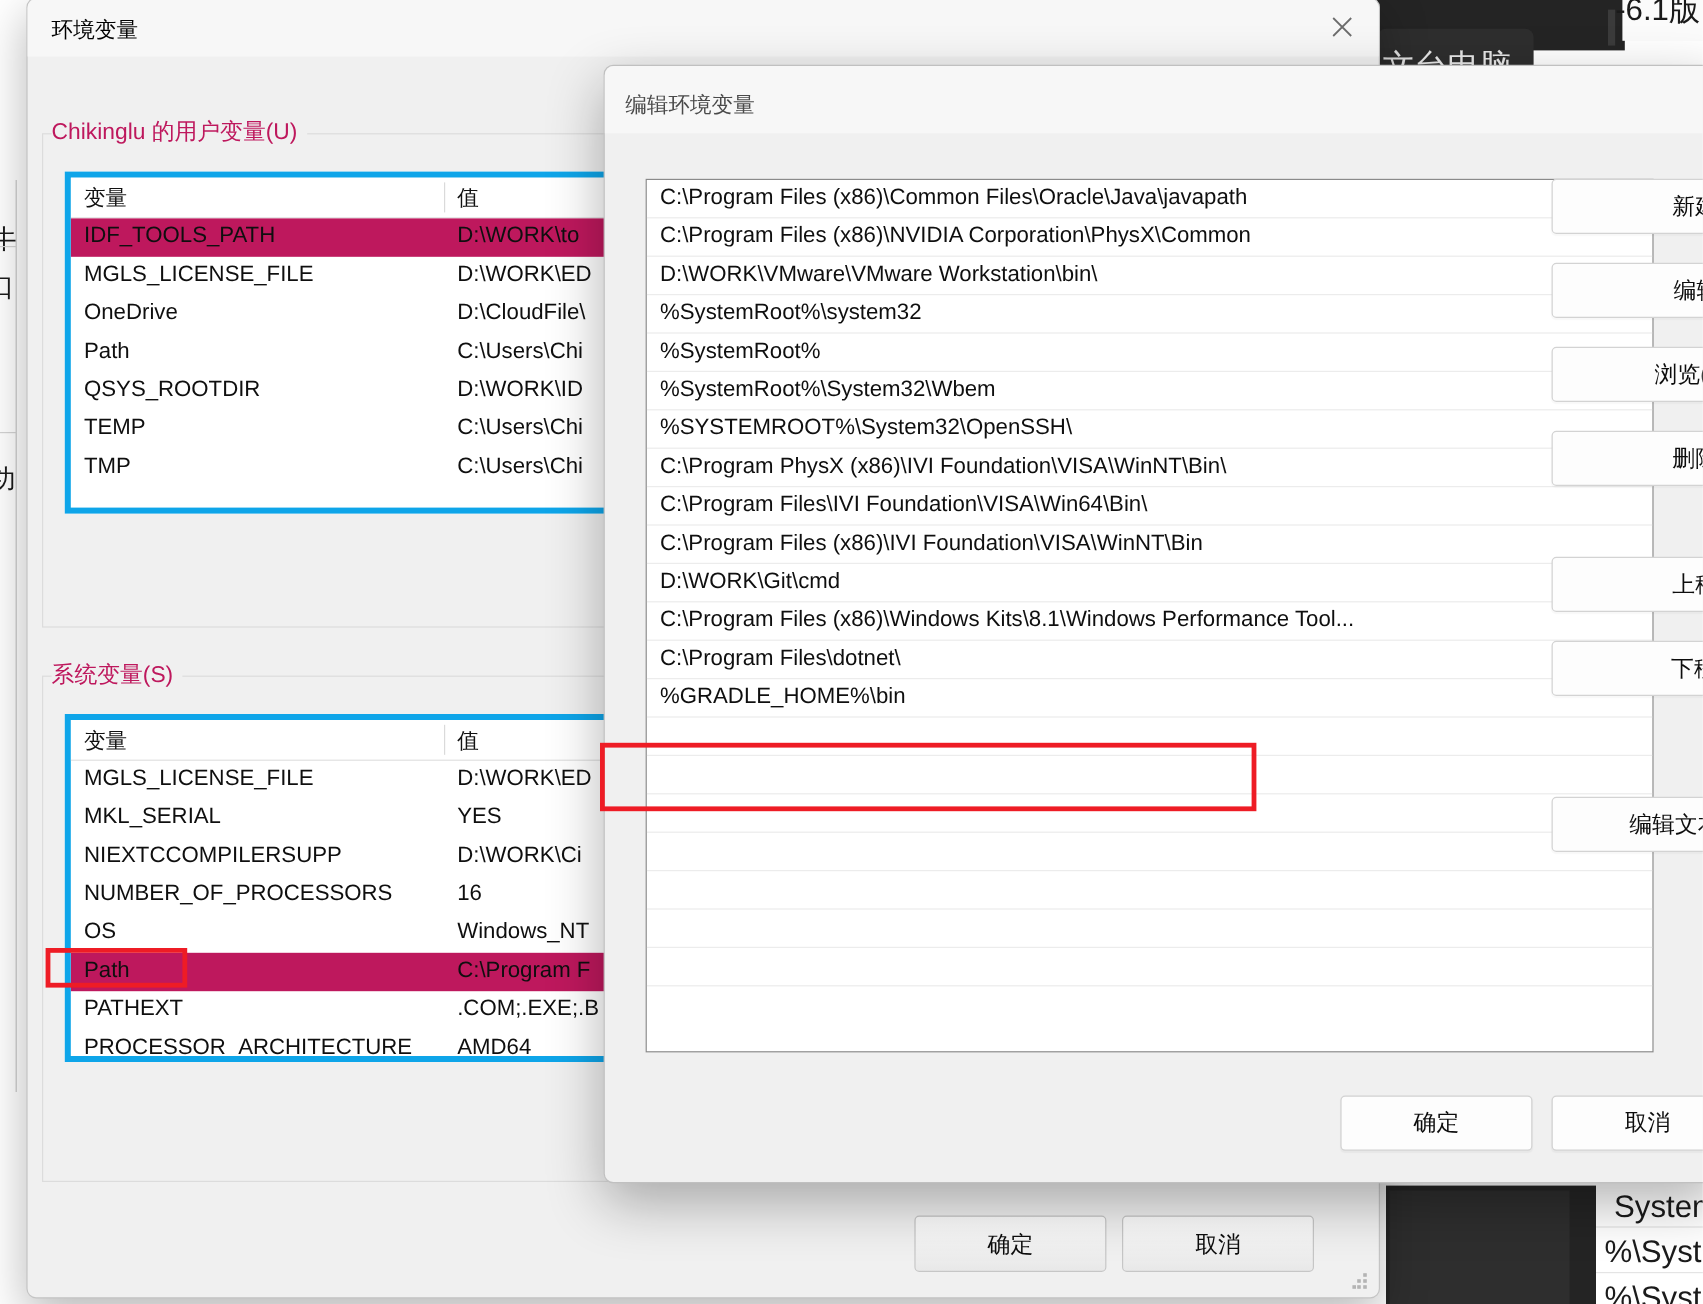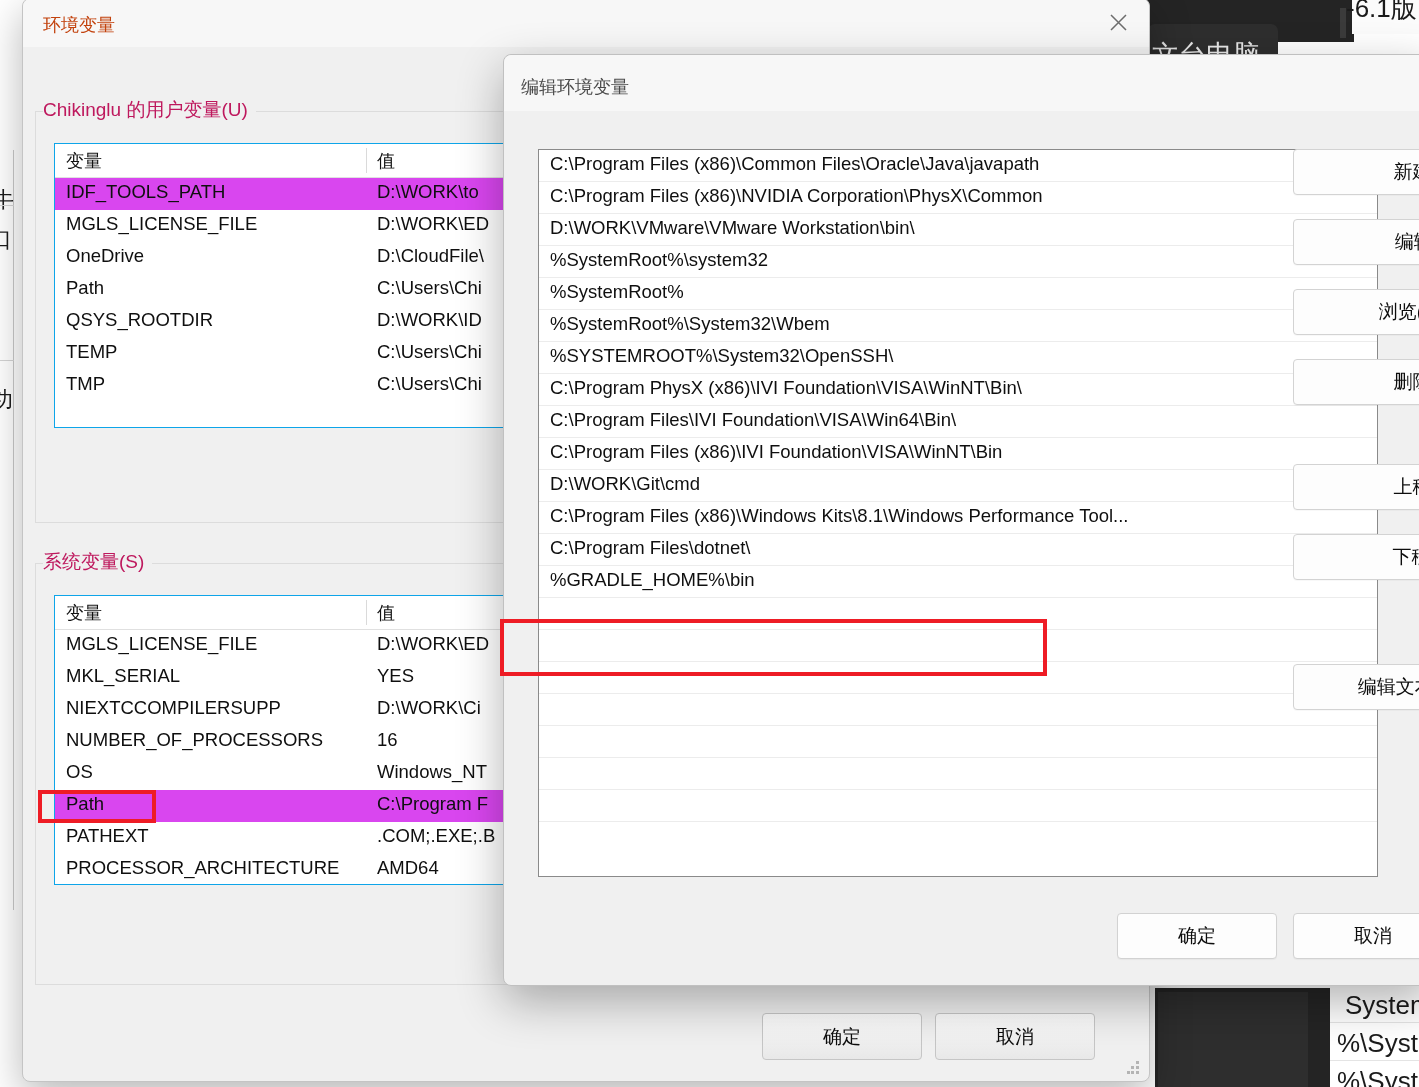--- a/index.html
+++ b/index.html
@@ -71,21 +71,21 @@
     height: 48px;
     background: #f7f7f7;
     border-top-left-radius: 8px;
     border-top-right-radius: 8px;
   }
   #env-title {
     position: absolute;
     left: 20px;
     top: 14px;
     font-size: 18px;
-    color: #c2410c;
+    color: #000000;
   }
   #env-close {
     position: absolute;
     right: 0; top: 0;
     width: 62px;
     height: 46px;
     border-top-right-radius: 8px;
     display: flex;
     align-items: center;
     justify-content: center;
@@ -103,21 +103,21 @@
   }
   .group-box {
     position: absolute;
     border: 1px solid #dcdcdc;
     background: transparent;
   }
 
   .var-table {
     position: absolute;
     background: #ffffff;
-    border: 1px solid #0ea5e9;
+    border: 5px solid #0ea5e9;
     box-sizing: border-box;
     overflow: hidden;
   }
   .vt-header {
     position: relative;
     height: 33px;
     background: #ffffff;
     border-bottom: 1px solid #e0e0e0;
   }
   .vt-header .col-var,
@@ -135,21 +135,21 @@
     top: 4px;
     width: 1px;
     height: 25px;
     background: #dadada;
   }
   .vt-row {
     position: relative;
     height: 32px;
     white-space: nowrap;
   }
-  .vt-row.selected { background: #d946ef; }
+  .vt-row.selected { background: #be185d; }
   .vt-row .cell-name,
   .vt-row .cell-value {
     position: absolute;
     top: 3px;
     font-size: 18.5px;
     color: #0f0f0f;
     white-space: nowrap;
     overflow: hidden;
   }
   .vt-row .cell-name { left: 11px; width: 300px; }

